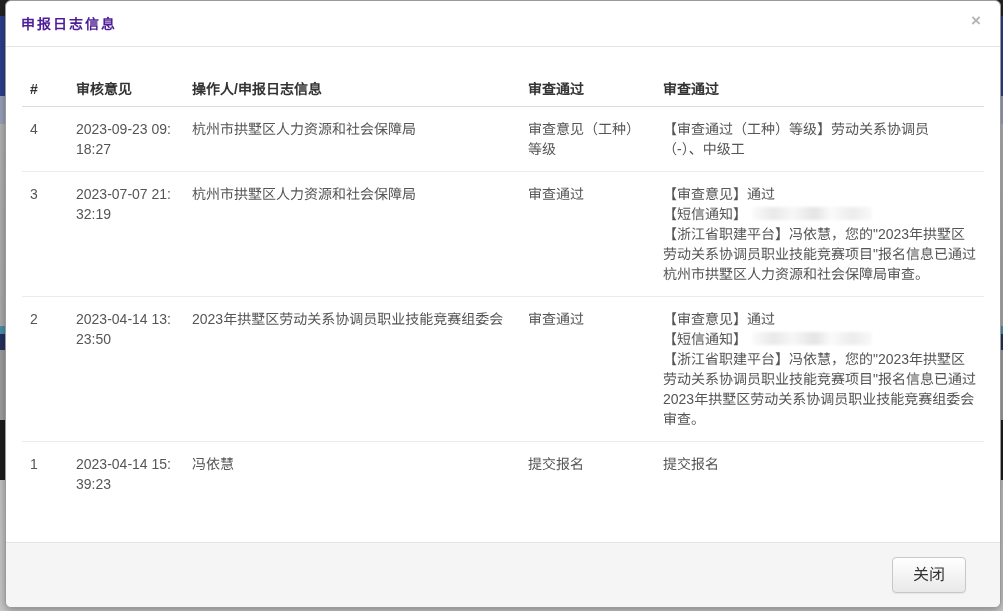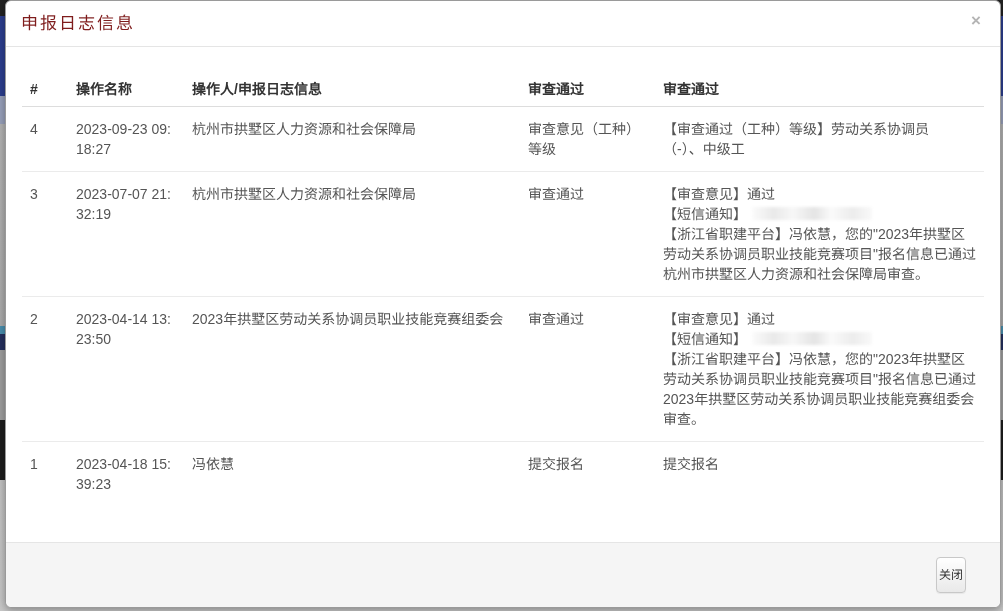--- a/index.html
+++ b/index.html
@@ -29,24 +29,24 @@
     display:flex; flex-direction:column;
     overflow:hidden;
   }
   .dlg-header {
     position:relative;
     padding:13px 15px 12px;
     border-bottom:1px solid #e5e5e5;
     flex:0 0 auto;
   }
   .dlg-title {
-    font-size:17px;
-    color:#7f1d1d;
+    font-size:14px;
+    color:#4c1d95;
     letter-spacing:2px;
-    font-weight:400;
+    font-weight:700;
     line-height:20px;
   }
   .close-x {
     position:absolute;
     right:19px; top:11px;
     font-size:17px;
     font-weight:bold;
     color:#b4b4b4;
     line-height:18px;
     cursor:pointer;
@@ -97,22 +97,22 @@
   .dlg-footer {
     flex:0 0 auto;
     padding:14px 20px;
     background:#f5f5f5;
     border-top:1px solid #e5e5e5;
     text-align:right;
     border-radius:0 0 6px 6px;
   }
   .btn-default {
     display:inline-block;
-    padding:8px 2px;
-    font-size:12px;
+    padding:8px 20px;
+    font-size:16px;
     color:#333333;
     line-height:18px;
     background:linear-gradient(180deg,#ffffff,#e9e9e9);
     border:1px solid #c8c8c8;
     border-radius:4px;
     box-shadow:0 1px 1px rgba(0,0,0,.06);
     cursor:pointer;
     font-family:"Liberation Sans", "DejaVu Sans", sans-serif;
     margin-right:14px;
   }
@@ -132,21 +132,21 @@
       <colgroup>
         <col style="width:46px">
         <col style="width:116px">
         <col style="width:336px">
         <col style="width:135px">
         <col>
       </colgroup>
       <thead>
         <tr>
           <th>#</th>
-          <th>操作名称</th>
+          <th>审核意见</th>
           <th>操作人/申报日志信息</th>
           <th>审查通过</th>
           <th>审查通过</th>
         </tr>
       </thead>
       <tbody>
   <tr>
     <td>4</td>
     <td>2023-09-23 09:18:27</td>
     <td>杭州市拱墅区人力资源和社会保障局</td>
@@ -176,21 +176,21 @@
     <td>审查通过</td>
     <td>
               <div class="opinion-line">【审查意见】通过</div>
               <div class="opinion-line">【短信通知】<span class="redact"></span></div>
               <div class="opinion-line">【浙江省职建平台】冯依慧，您的"2023年拱墅区劳动关系协调员职业技能竞赛项目"报名信息已通过2023年拱墅区劳动关系协调员职业技能竞赛组委会审查。</div>
             </td>
   </tr>
 
   <tr>
     <td>1</td>
-    <td>2023-04-18 15:39:23</td>
+    <td>2023-04-14 15:39:23</td>
     <td>冯依慧</td>
     <td>提交报名</td>
     <td>
               <div class="opinion-line">提交报名</div>
             </td>
   </tr>
 </tbody>
     </table>
   </div>
 

